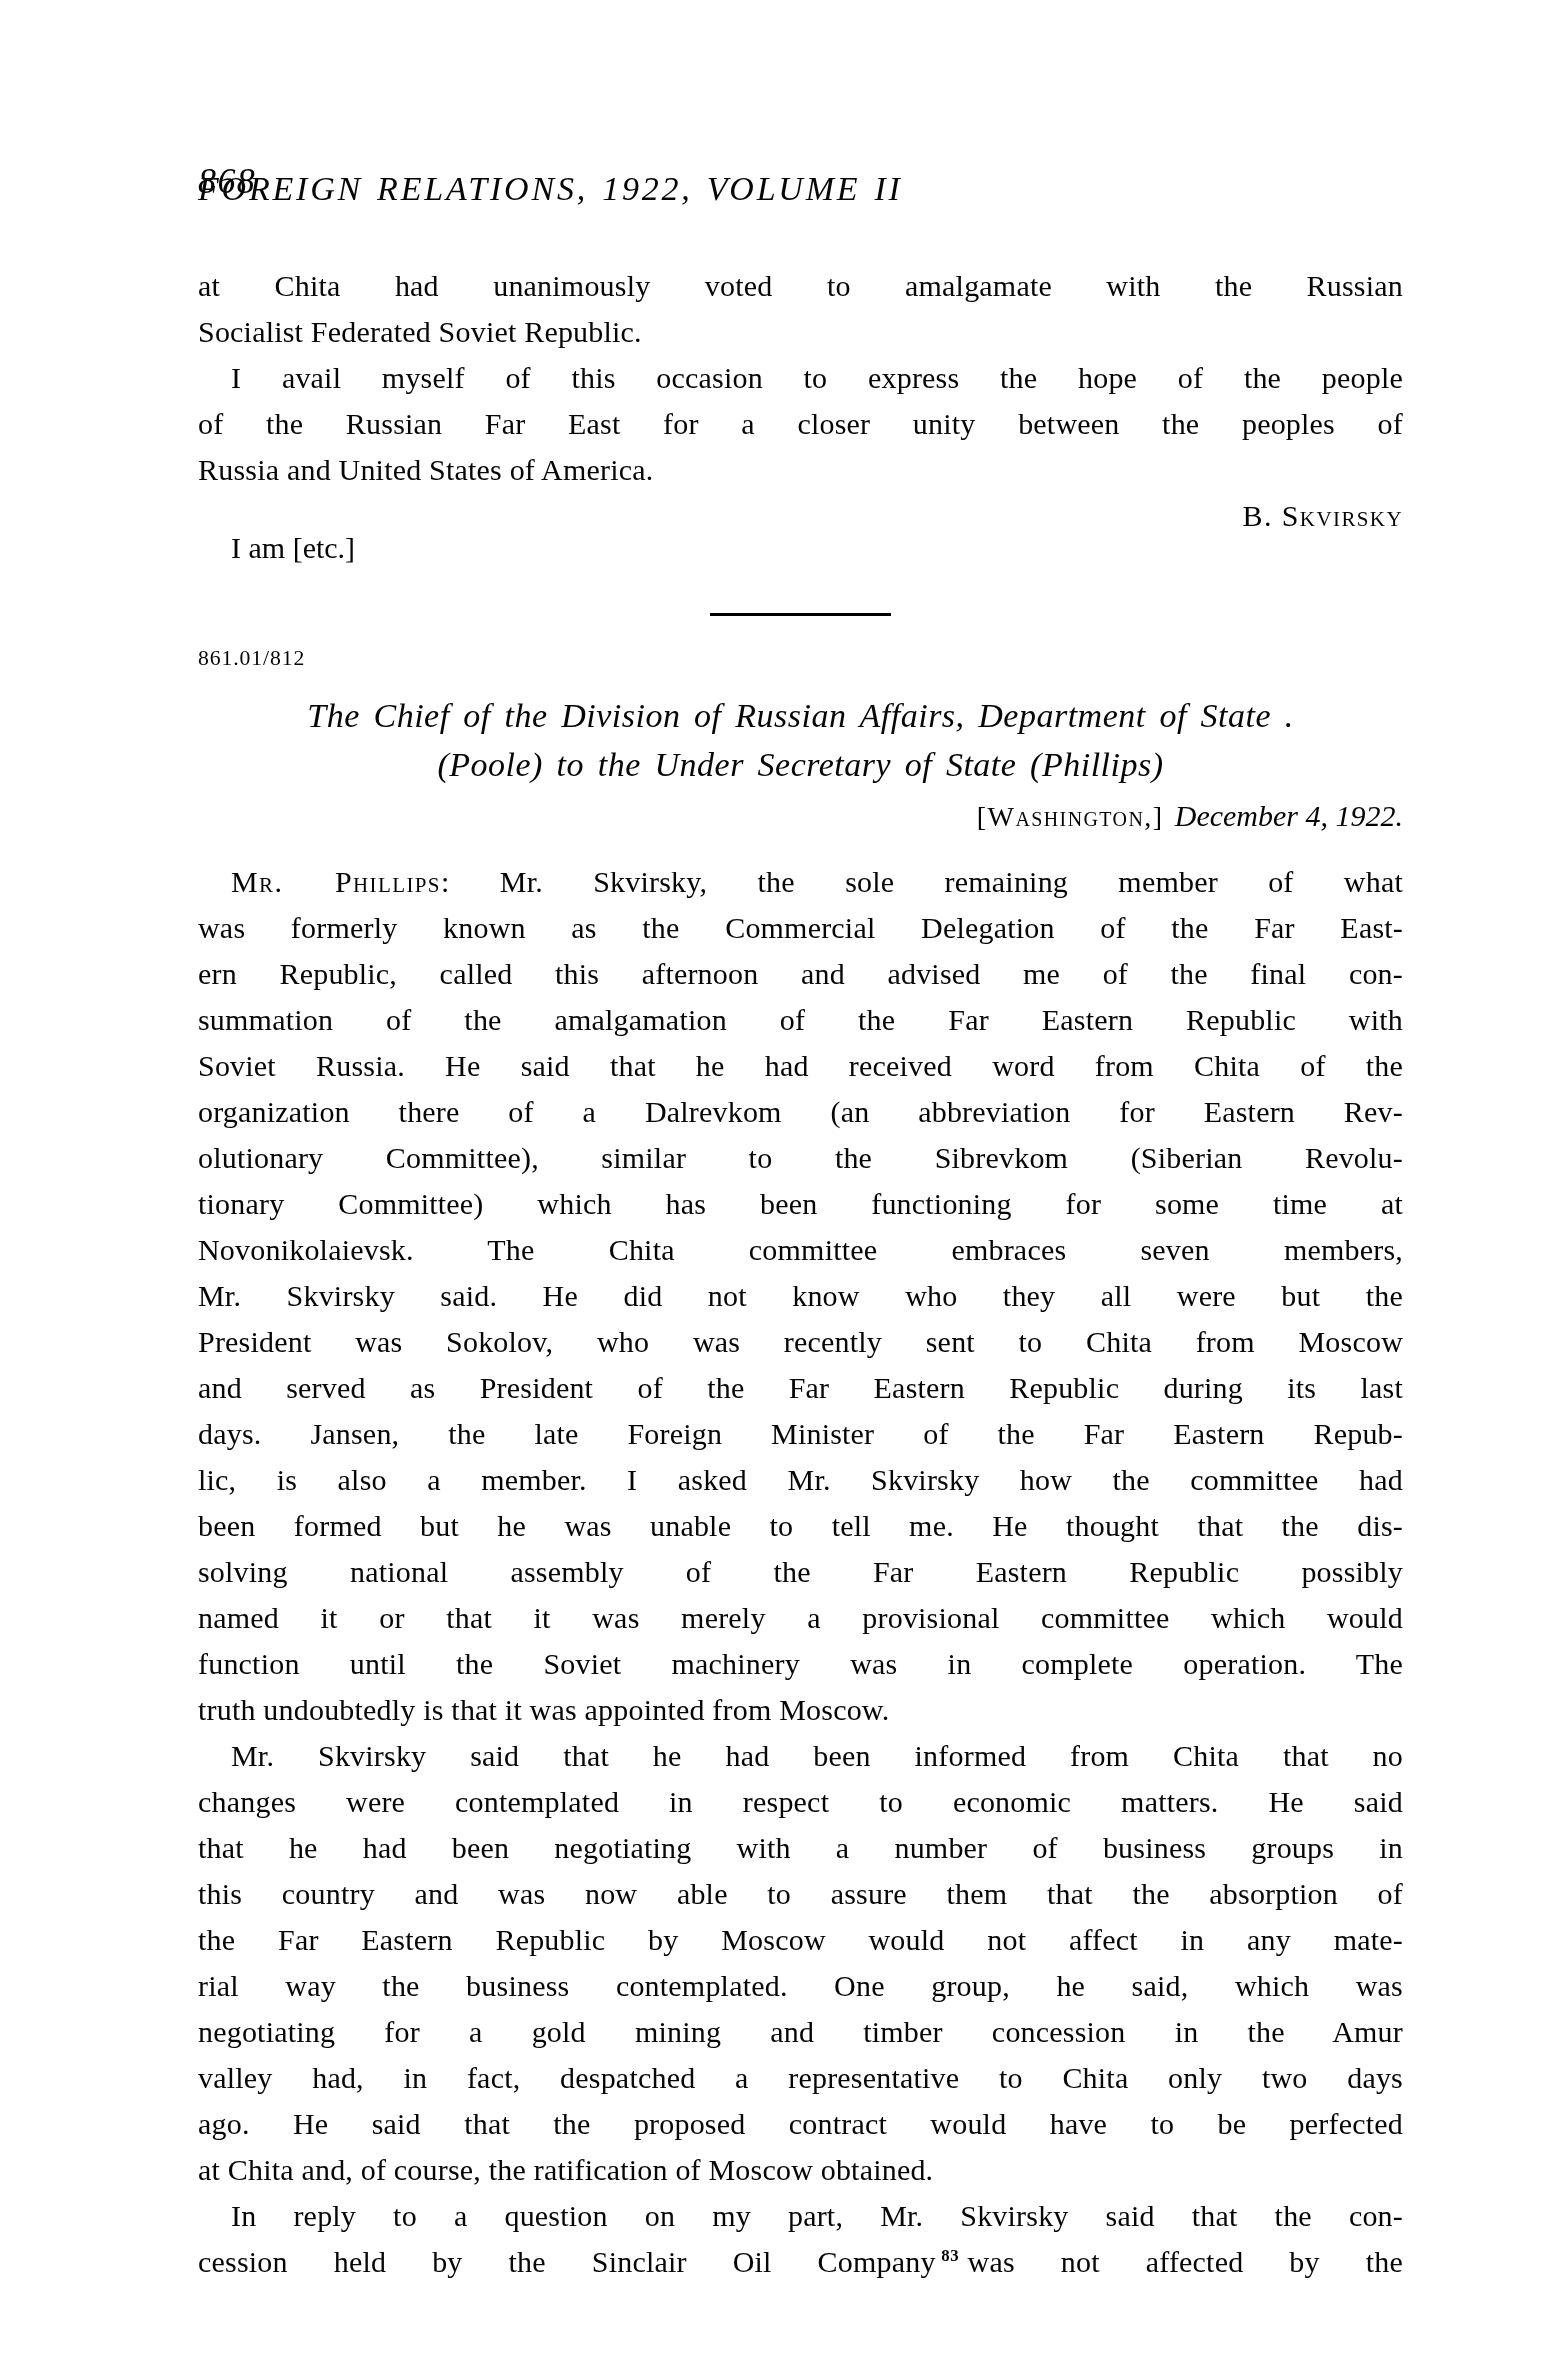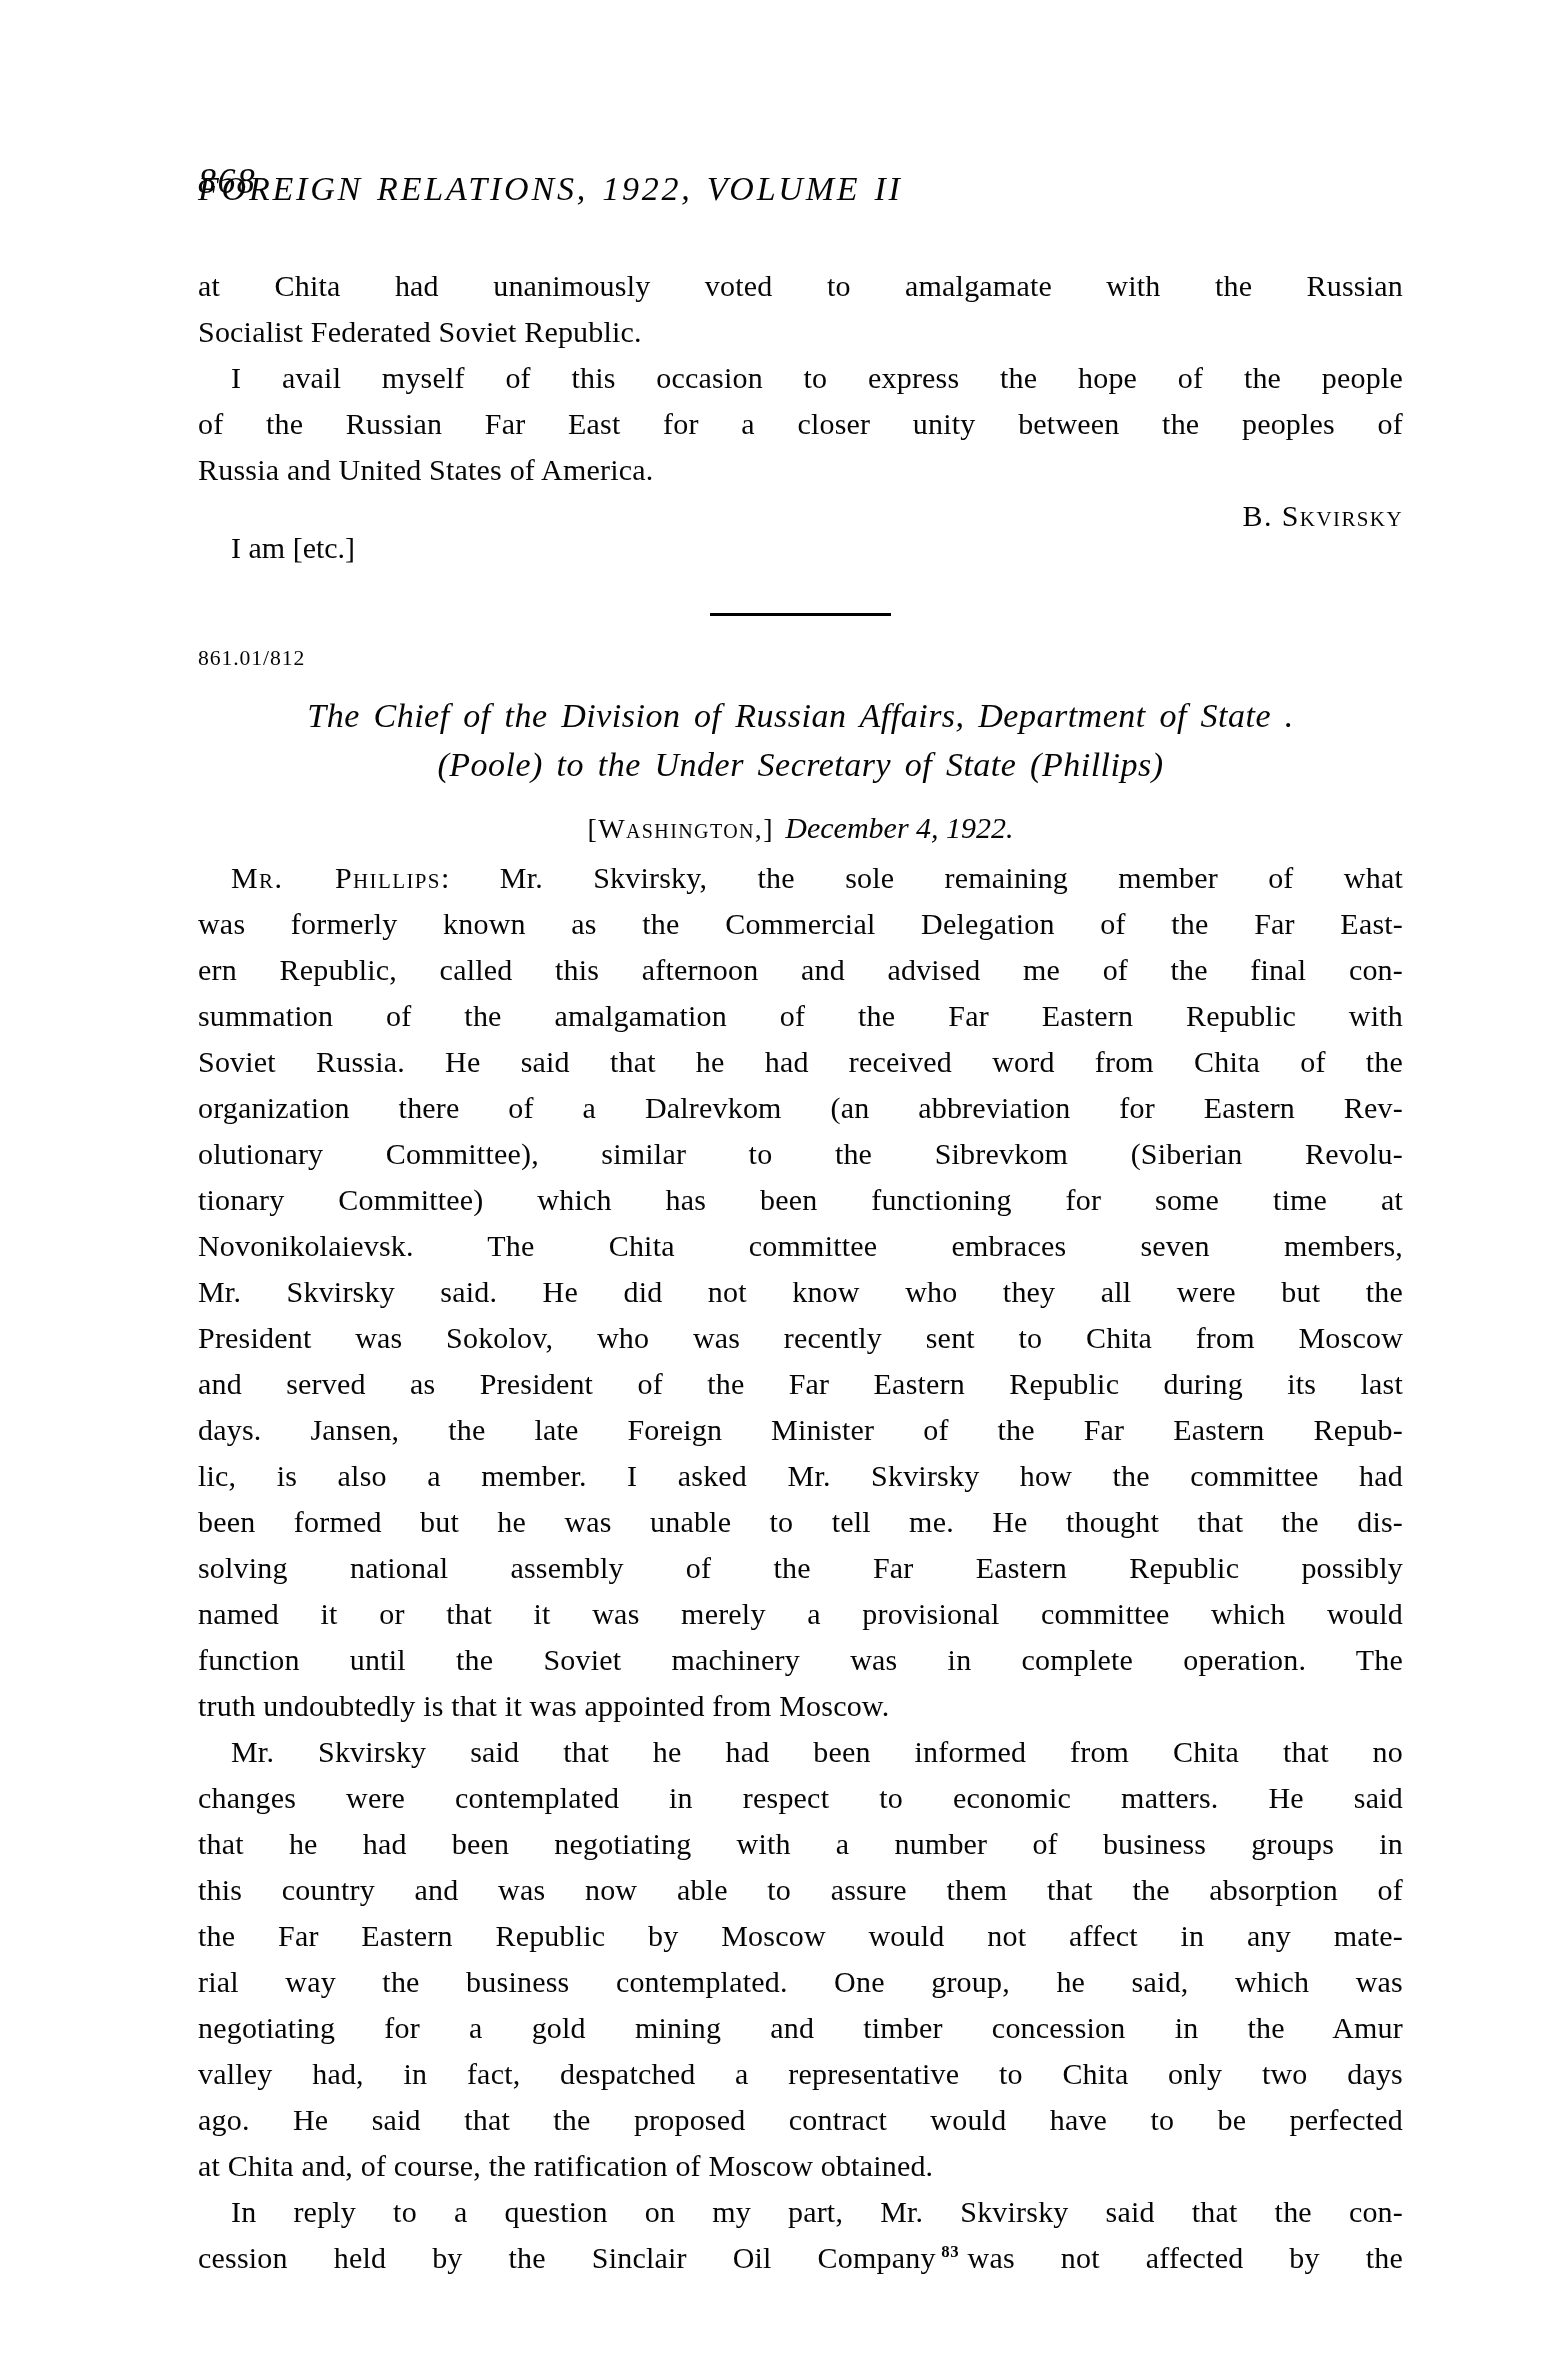--- a/index.html
+++ b/index.html
@@ -47,27 +47,27 @@
     margin:42px auto 28px auto;
   }
   .filenum { font-size:21.7px; line-height:28px; letter-spacing:0.9px;margin-top:16px; }
 
   .heading {
     margin-top:19px; text-align:center;
     font-style:italic; font-size:34px; line-height:49px;
     letter-spacing:0.5px; word-spacing:4.7px;
   }
   .dateline {
-    margin-top:18px; text-align:center;
+    margin-top:6px; text-align:right;
     font-size:30px; line-height:42px;
   }
   .dateline .place { font-variant:small-caps; letter-spacing:1.4px; font-size:28px; }
   .dateline .date { font-style:italic; margin-left:11.3px; }
 
-  .bodytext { margin-top:5px; font-size:30px; line-height:46px; }
+  .bodytext { margin-top:21px; font-size:30px; line-height:46px; }
 
   sup.fnref {
     font-size:0.56em; vertical-align:super; line-height:0;
     margin:0 8.5px 0 5.6px; font-weight:bold; letter-spacing:0.5px;
   }
   .fnrule { width:118px; height:2.8px; background:#000; margin-top:87px; }
 </style>
 </head>
 <body>
 

